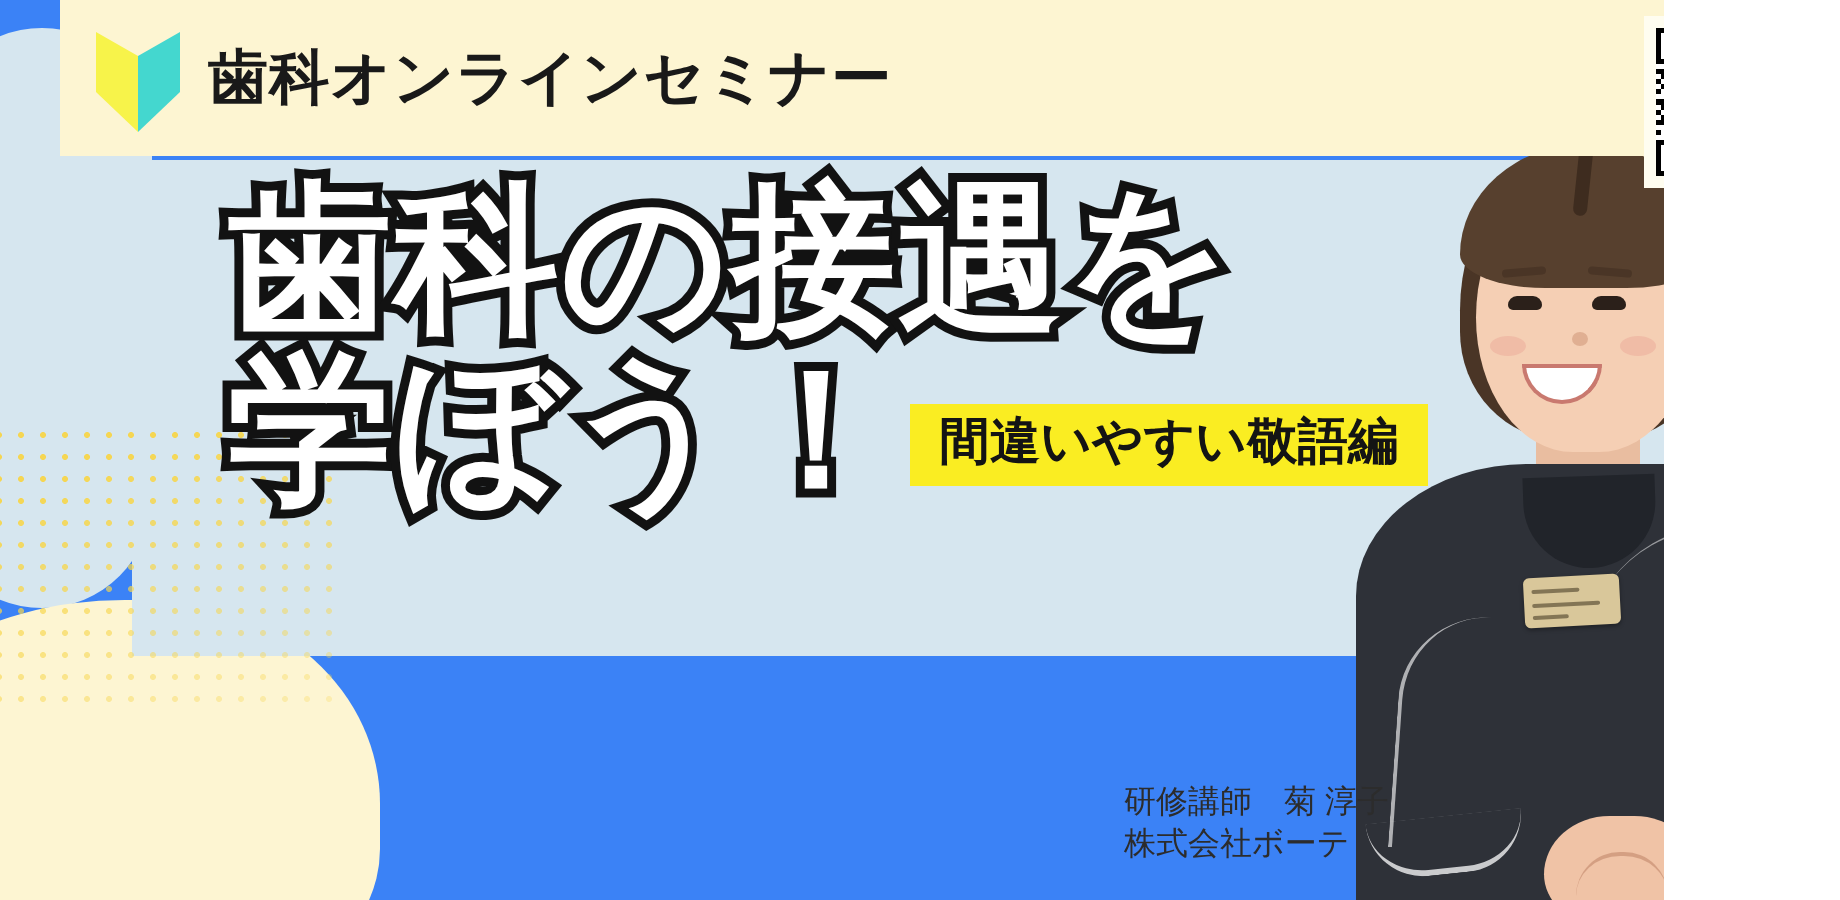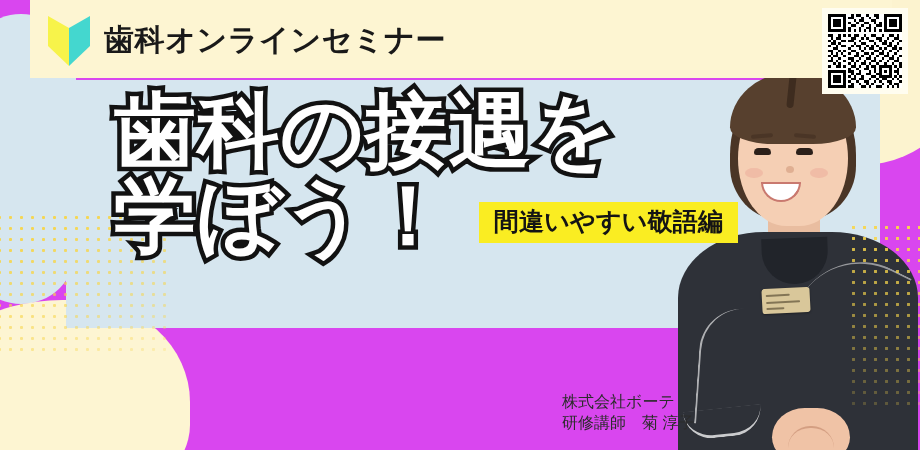--- a/index.html
+++ b/index.html
@@ -2,21 +2,21 @@
 <html><head>
 <meta charset="utf-8">
 <style>
   html,body{margin:0;padding:0;}
   body{
     width:920px;height:450px;overflow:hidden;
     font-family:"Liberation Sans","DejaVu Sans",sans-serif;
     background:#ffffff;
   }
   #banner{
-    position:relative;width:920px;height:450px;overflow:hidden;background:#d946ef;
+    position:relative;width:832px;height:450px;overflow:hidden;background:#3b82f6;
   }
 
   
   .deco{position:absolute;pointer-events:none;}
 
   #blob-topleft-blue{
     left:-34px;top:14px;width:110px;height:290px;
     background:#d6e6ef;border-radius:58px 58px 58px 58px;
   }
   #blob-bottomleft-cream{
@@ -75,21 +75,21 @@
 
   
   #headline-block{position:absolute;left:78px;top:88px;width:640px;margin-left:36px;}
   .headline-line{
     font-size:82px;font-weight:800;line-height:1.04;color:#ffffff;
     letter-spacing:.015em;white-space:nowrap;
     -webkit-text-stroke:9px #121212;
     paint-order:stroke fill;
     text-shadow:none;
   }
-  #headline-line-2-row{display:flex;align-items:flex-end;gap:28px;}
+  #headline-line-2-row{display:flex;align-items:flex-end;gap:4px;}
   #subtitle-badge{
     background:#faed22;border-radius:0;padding:7px 15px 9px;
     font-size:25px;font-weight:700;color:#141414;white-space:nowrap;
     margin-bottom:16px;line-height:1;letter-spacing:.01em;
   }
 
   
   #schedule{
     position:absolute;left:56px;top:336px;display:flex;align-items:flex-end;gap:6px;
   }
@@ -497,17 +497,17 @@
   <div id="headline-block">
     <div class="headline-line">歯科の接遇を</div>
     <div id="headline-line-2-row">
       <div class="headline-line">学ぼう！</div>
       <div id="subtitle-badge">間違いやすい敬語編</div>
     </div>
   </div>
 
 
   <div id="presenter">
+    <div class="presenter-line">研修講師　菊 淳子</div>
     <div class="presenter-line">株式会社ボーテ</div>
-    <div class="presenter-line">研修講師　菊 淳子</div>
   </div>
 
 </div>
 
 </body></html>

